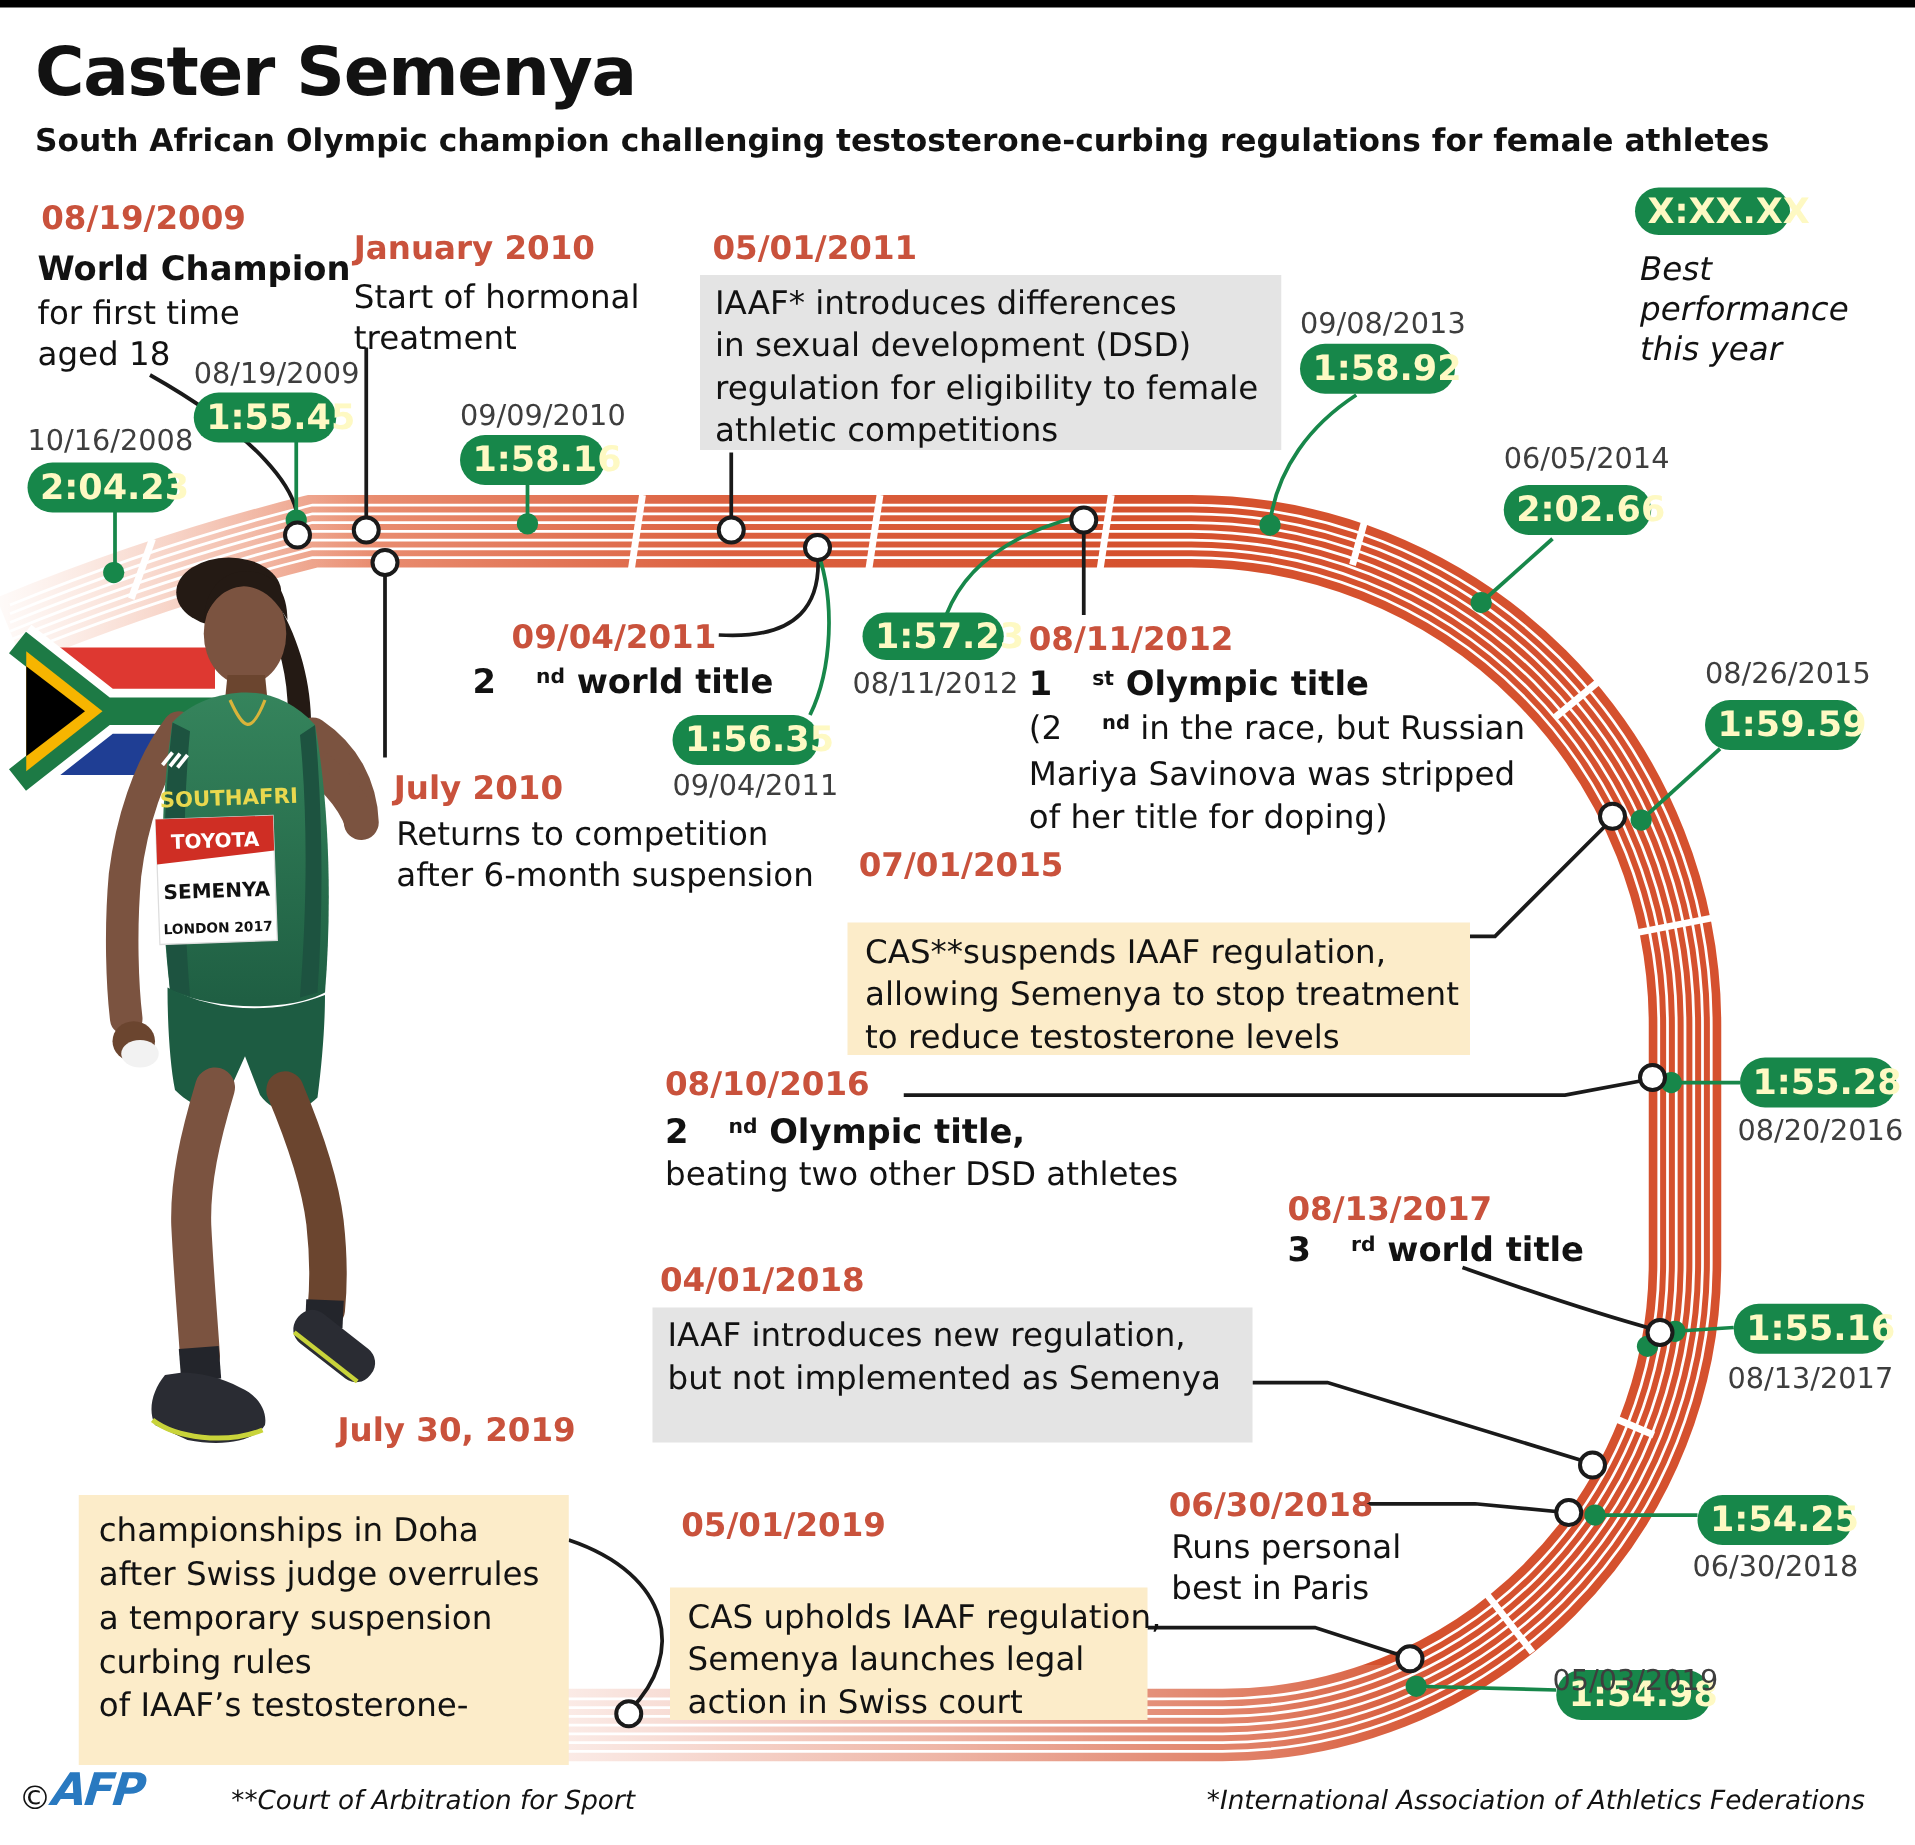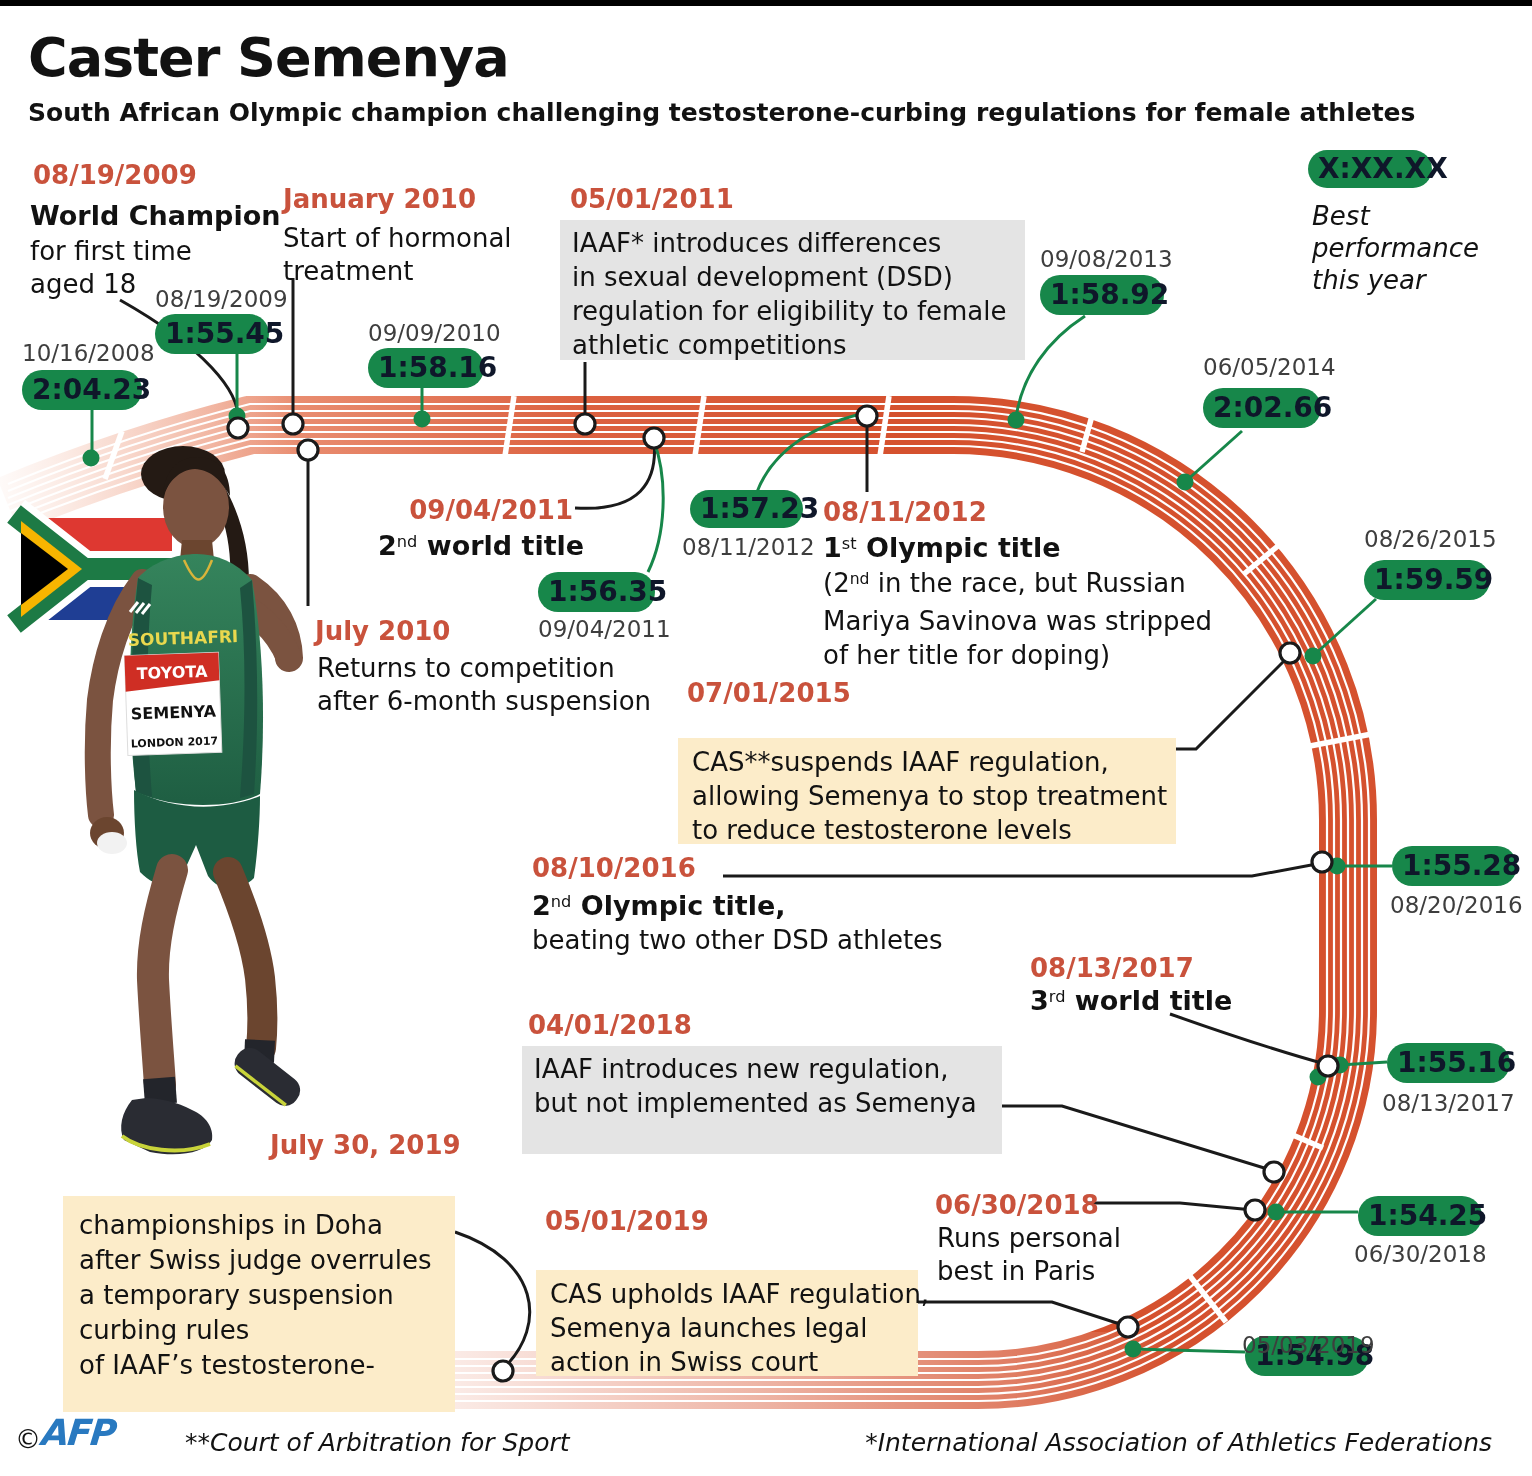--- a/index.html
+++ b/index.html
@@ -5,28 +5,28 @@
   html,body{margin:0;padding:0;background:#fff;}
   #canvas{position:relative;width:1532px;height:1476px;background:#fff;overflow:hidden;
           font-family:"DejaVu Sans",sans-serif;color:#121212;}
   .abs{position:absolute;}
   .title{font-size:54px;font-weight:bold;letter-spacing:-1px;}
   .subtitle{font-size:25px;font-weight:bold;}
   .red-date{font-size:26px;font-weight:bold;color:var(--accent_red,#c9523c);white-space:nowrap;}
   .gray-date{font-size:23px;color:#3e3e3e;white-space:nowrap;}
   .body-text{font-size:26px;line-height:33px;white-space:nowrap;}
   .bold-title{font-size:27px;font-weight:bold;white-space:nowrap;text-align:right;}
-  .badge{background:var(--badge_green,#17874a);color:#0f172a;font-weight:bold;font-size:28px;
+  .badge{background:var(--badge_green,#17874a);color:#fef9c3;font-weight:bold;font-size:28px;
          height:40px;line-height:40px;border-radius:20px;text-align:center;white-space:nowrap;
          box-sizing:border-box;padding:0 10px;}
   .box{font-size:26px;line-height:34px;white-space:nowrap;box-sizing:border-box;}
   .gray-box{background:var(--box_gray,#e4e4e4);}
   .cream-box{background:var(--box_cream,#fcecc9);margin-top:30px;}
-  sup{font-size:60%;vertical-align:baseline;position:relative;top:-0.5em;font-weight:normal;}
-  .footnote{font-size:25px;font-style:italic;white-space:nowrap;}
+  sup{font-size:60%;vertical-align:baseline;position:relative;top:-0.5em;font-weight:bold;margin-left:32px;}
+  .footnote{font-size:21px;font-style:italic;white-space:nowrap;}
   .legend-label{font-size:26px;font-style:italic;line-height:32px;}
   .topbar{left:0;top:0;width:1532px;height:6px;background:#000;}
   .afp{color:var(--afp_blue,#2979c0);font-weight:bold;font-style:italic;font-size:36px;letter-spacing:-2px;}
 </style>
 </head>
 <body>
 
 <div id="canvas">
 
   <div class="abs topbar"></div>

